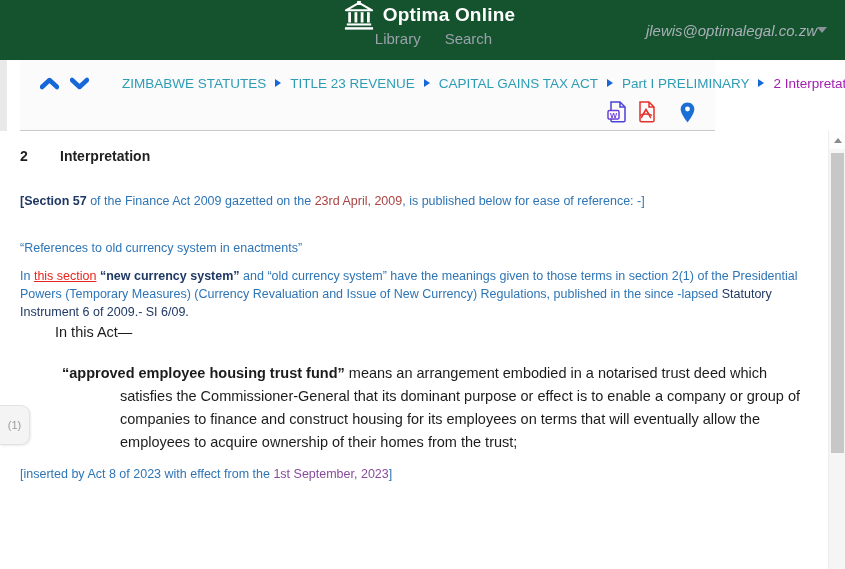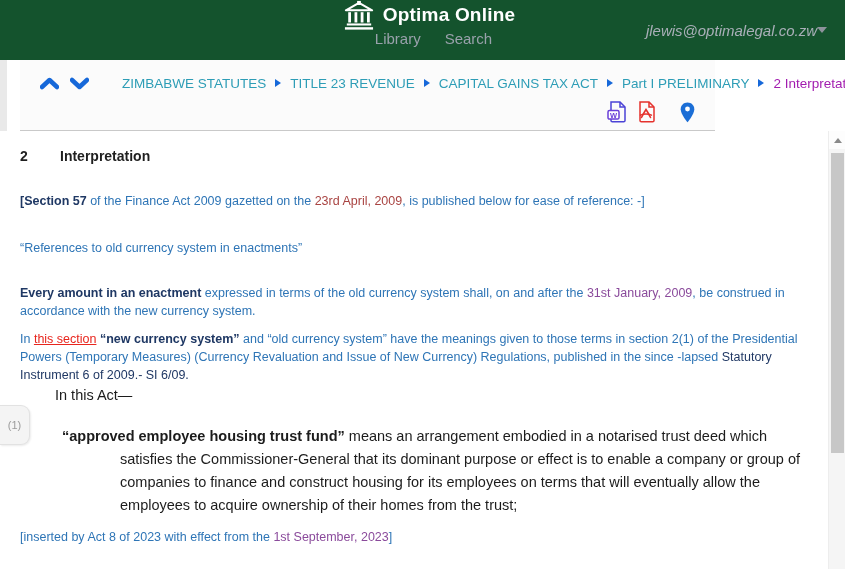--- a/index.html
+++ b/index.html
@@ -164,21 +164,20 @@
 
     <div class="sec-head">
         <span class="sec-num">2</span>
         <span>Interpretation</span>
       </div>
 
     <p class="sm p1"><span class="navy-b">[Section 57</span><span> of the Finance Act 2009 gazetted on the </span><span class="maroon">23rd April, 2009</span><span>, is published below for ease of reference: -]</span></p>
 
     <p class="sm p2">“References to old currency system in enactments”</p>
 
-    <p class="sm p3"><span class="navy-b">Every amount in an enactment</span><span> expressed in terms of the old currency system shall, on and after the </span><span class="purple">31st January, 2009</span><span>, be construed in accordance with the new currency system.</span></p>
 
     <p class="sm p4"><span>In </span><span class="redlink">this section</span><span> </span><span class="navy-b">“new currency system”</span><span> and “old currency system” have the meanings given to those terms in section 2(1) of the Presidential Powers (Temporary Measures) (Currency Revaluation and Issue of New Currency) Regulations, published in the since -lapsed </span><span class="navy">Statutory Instrument 6 of 2009.- SI 6/09.</span></p>
 
     <p class="lg p5">In this Act—</p>
 
     <p class="lg p6"><span class="black-b">“approved employee housing trust fund”</span><span> means an arrangement embodied in a notarised trust deed which satisfies the Commissioner-General that its dominant purpose or effect is to enable a company or group of companies to finance and construct housing for its employees on terms that will eventually allow the employees to acquire ownership of their homes from the trust;</span></p>
 
     <p class="sm p7"><span>[inserted by Act 8 of 2023 with effect from the </span><span class="purple">1st September, 2023</span><span>]</span></p>
 
   </div>

